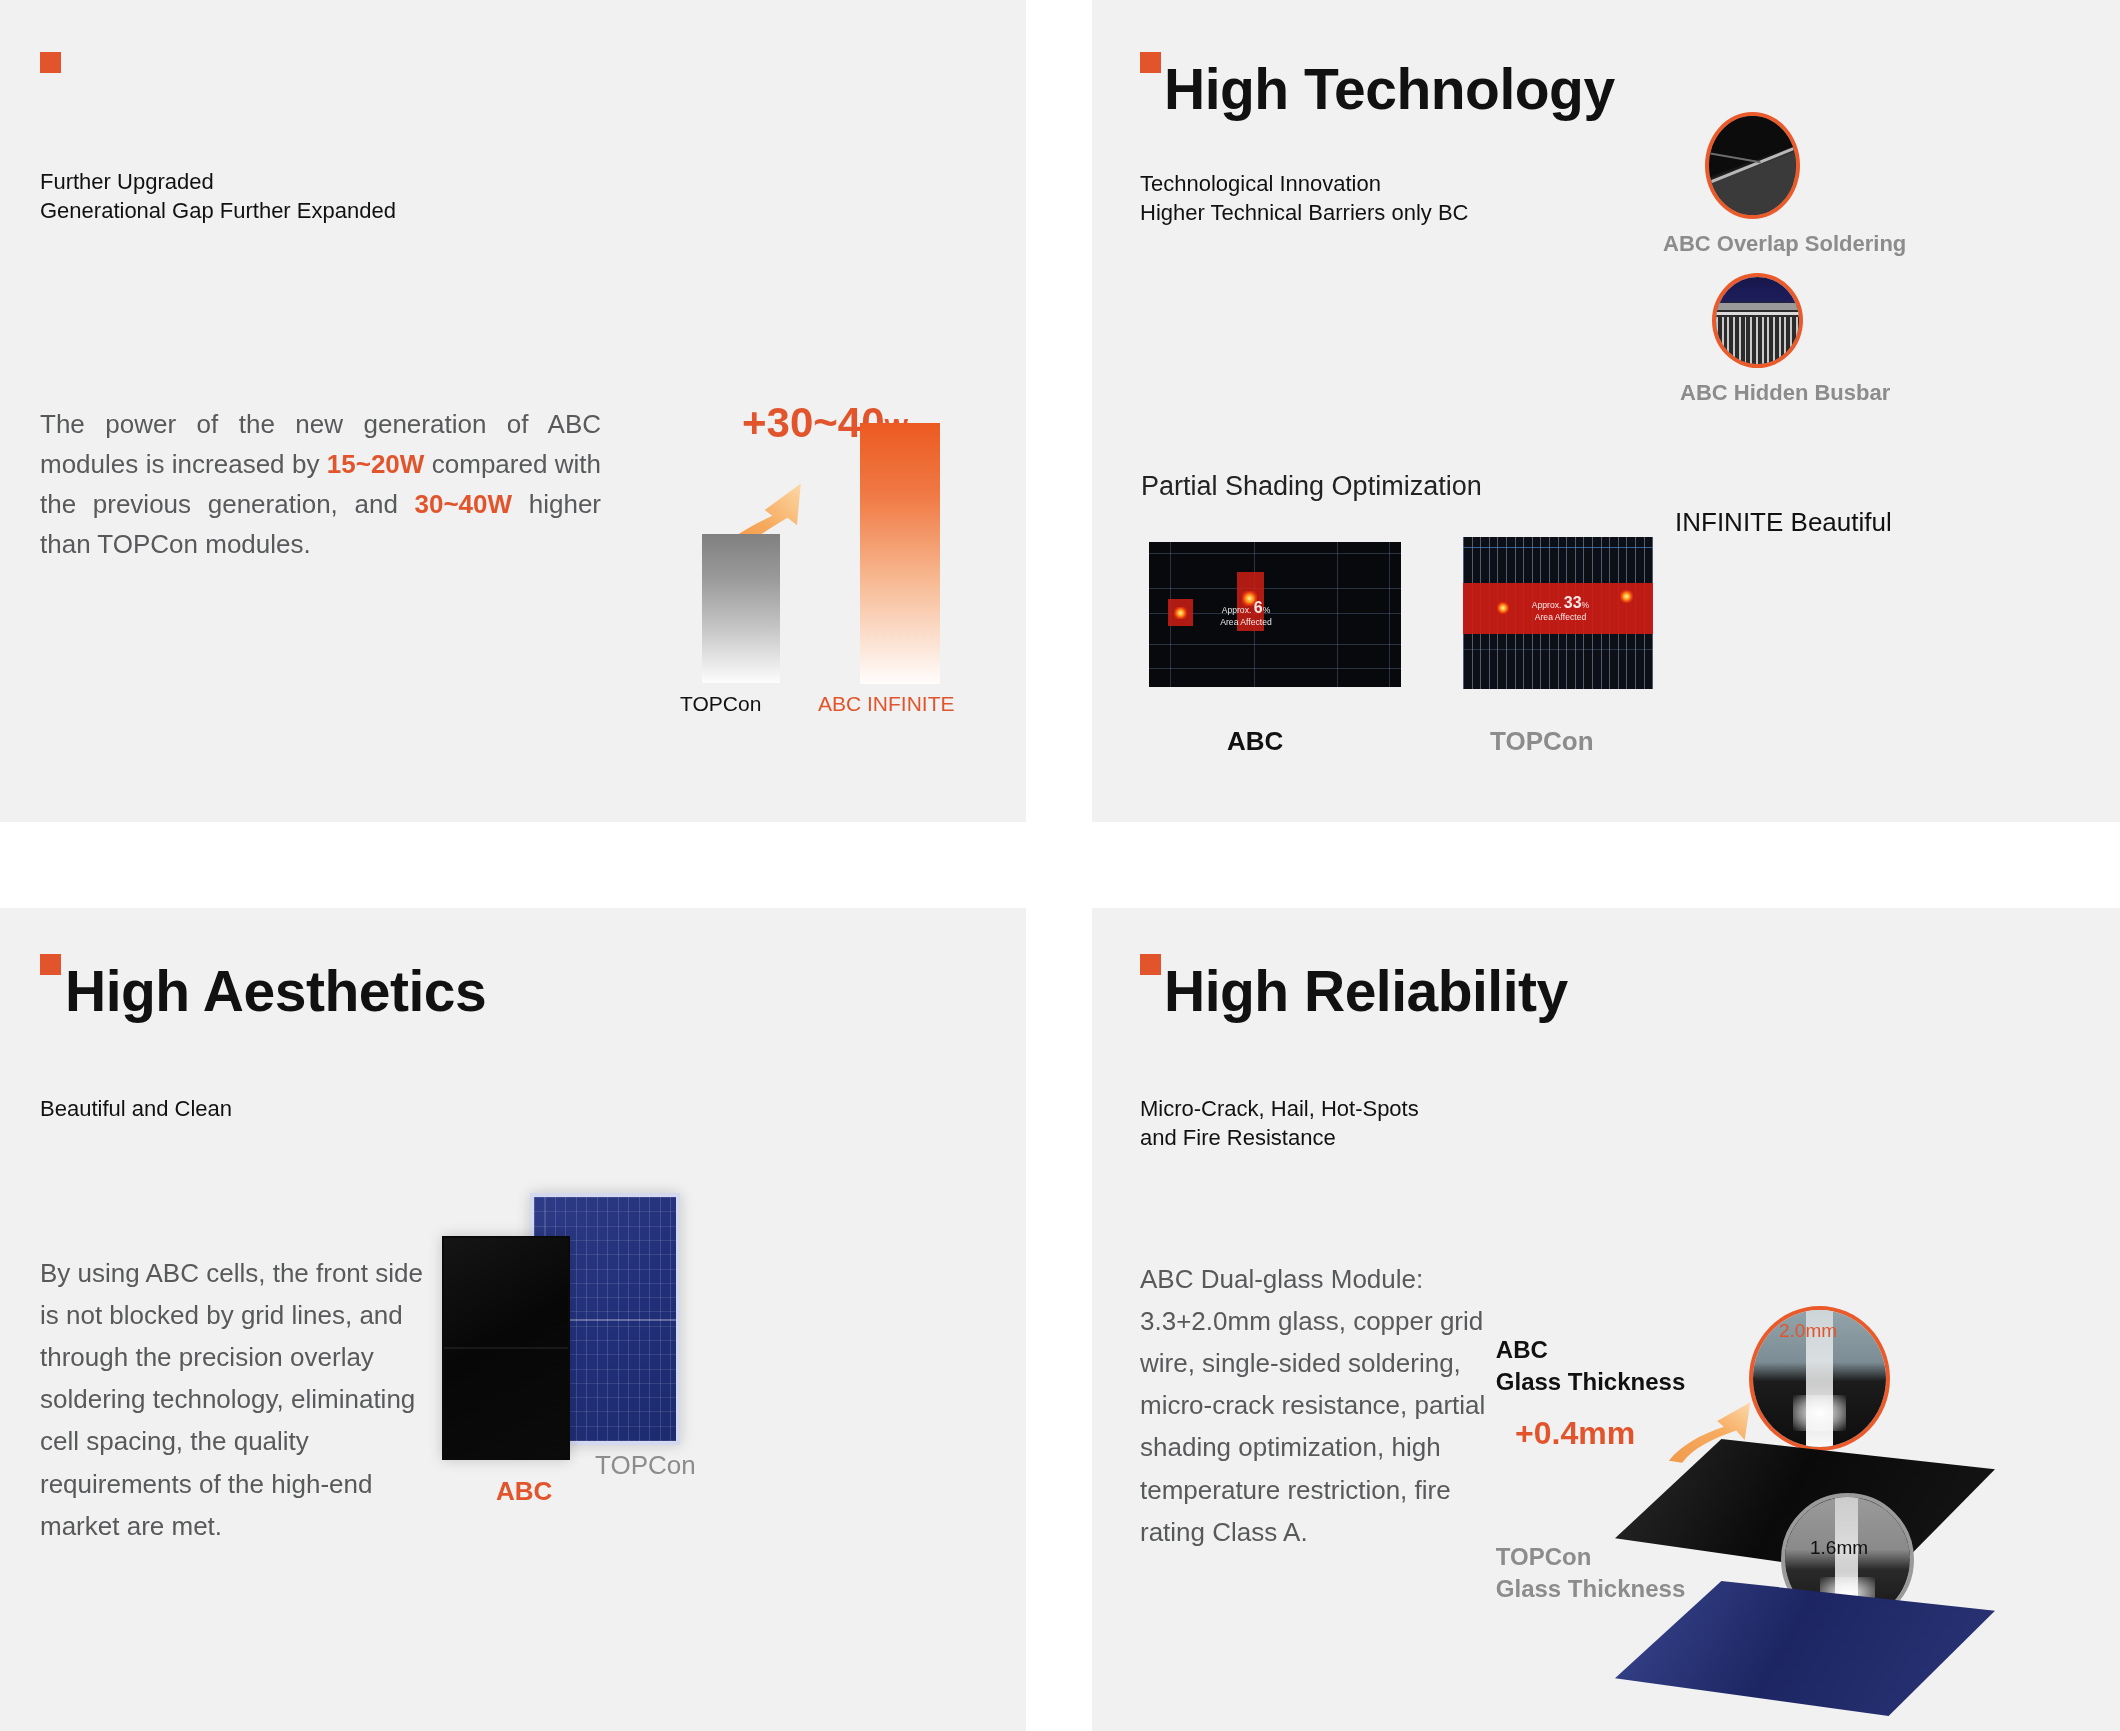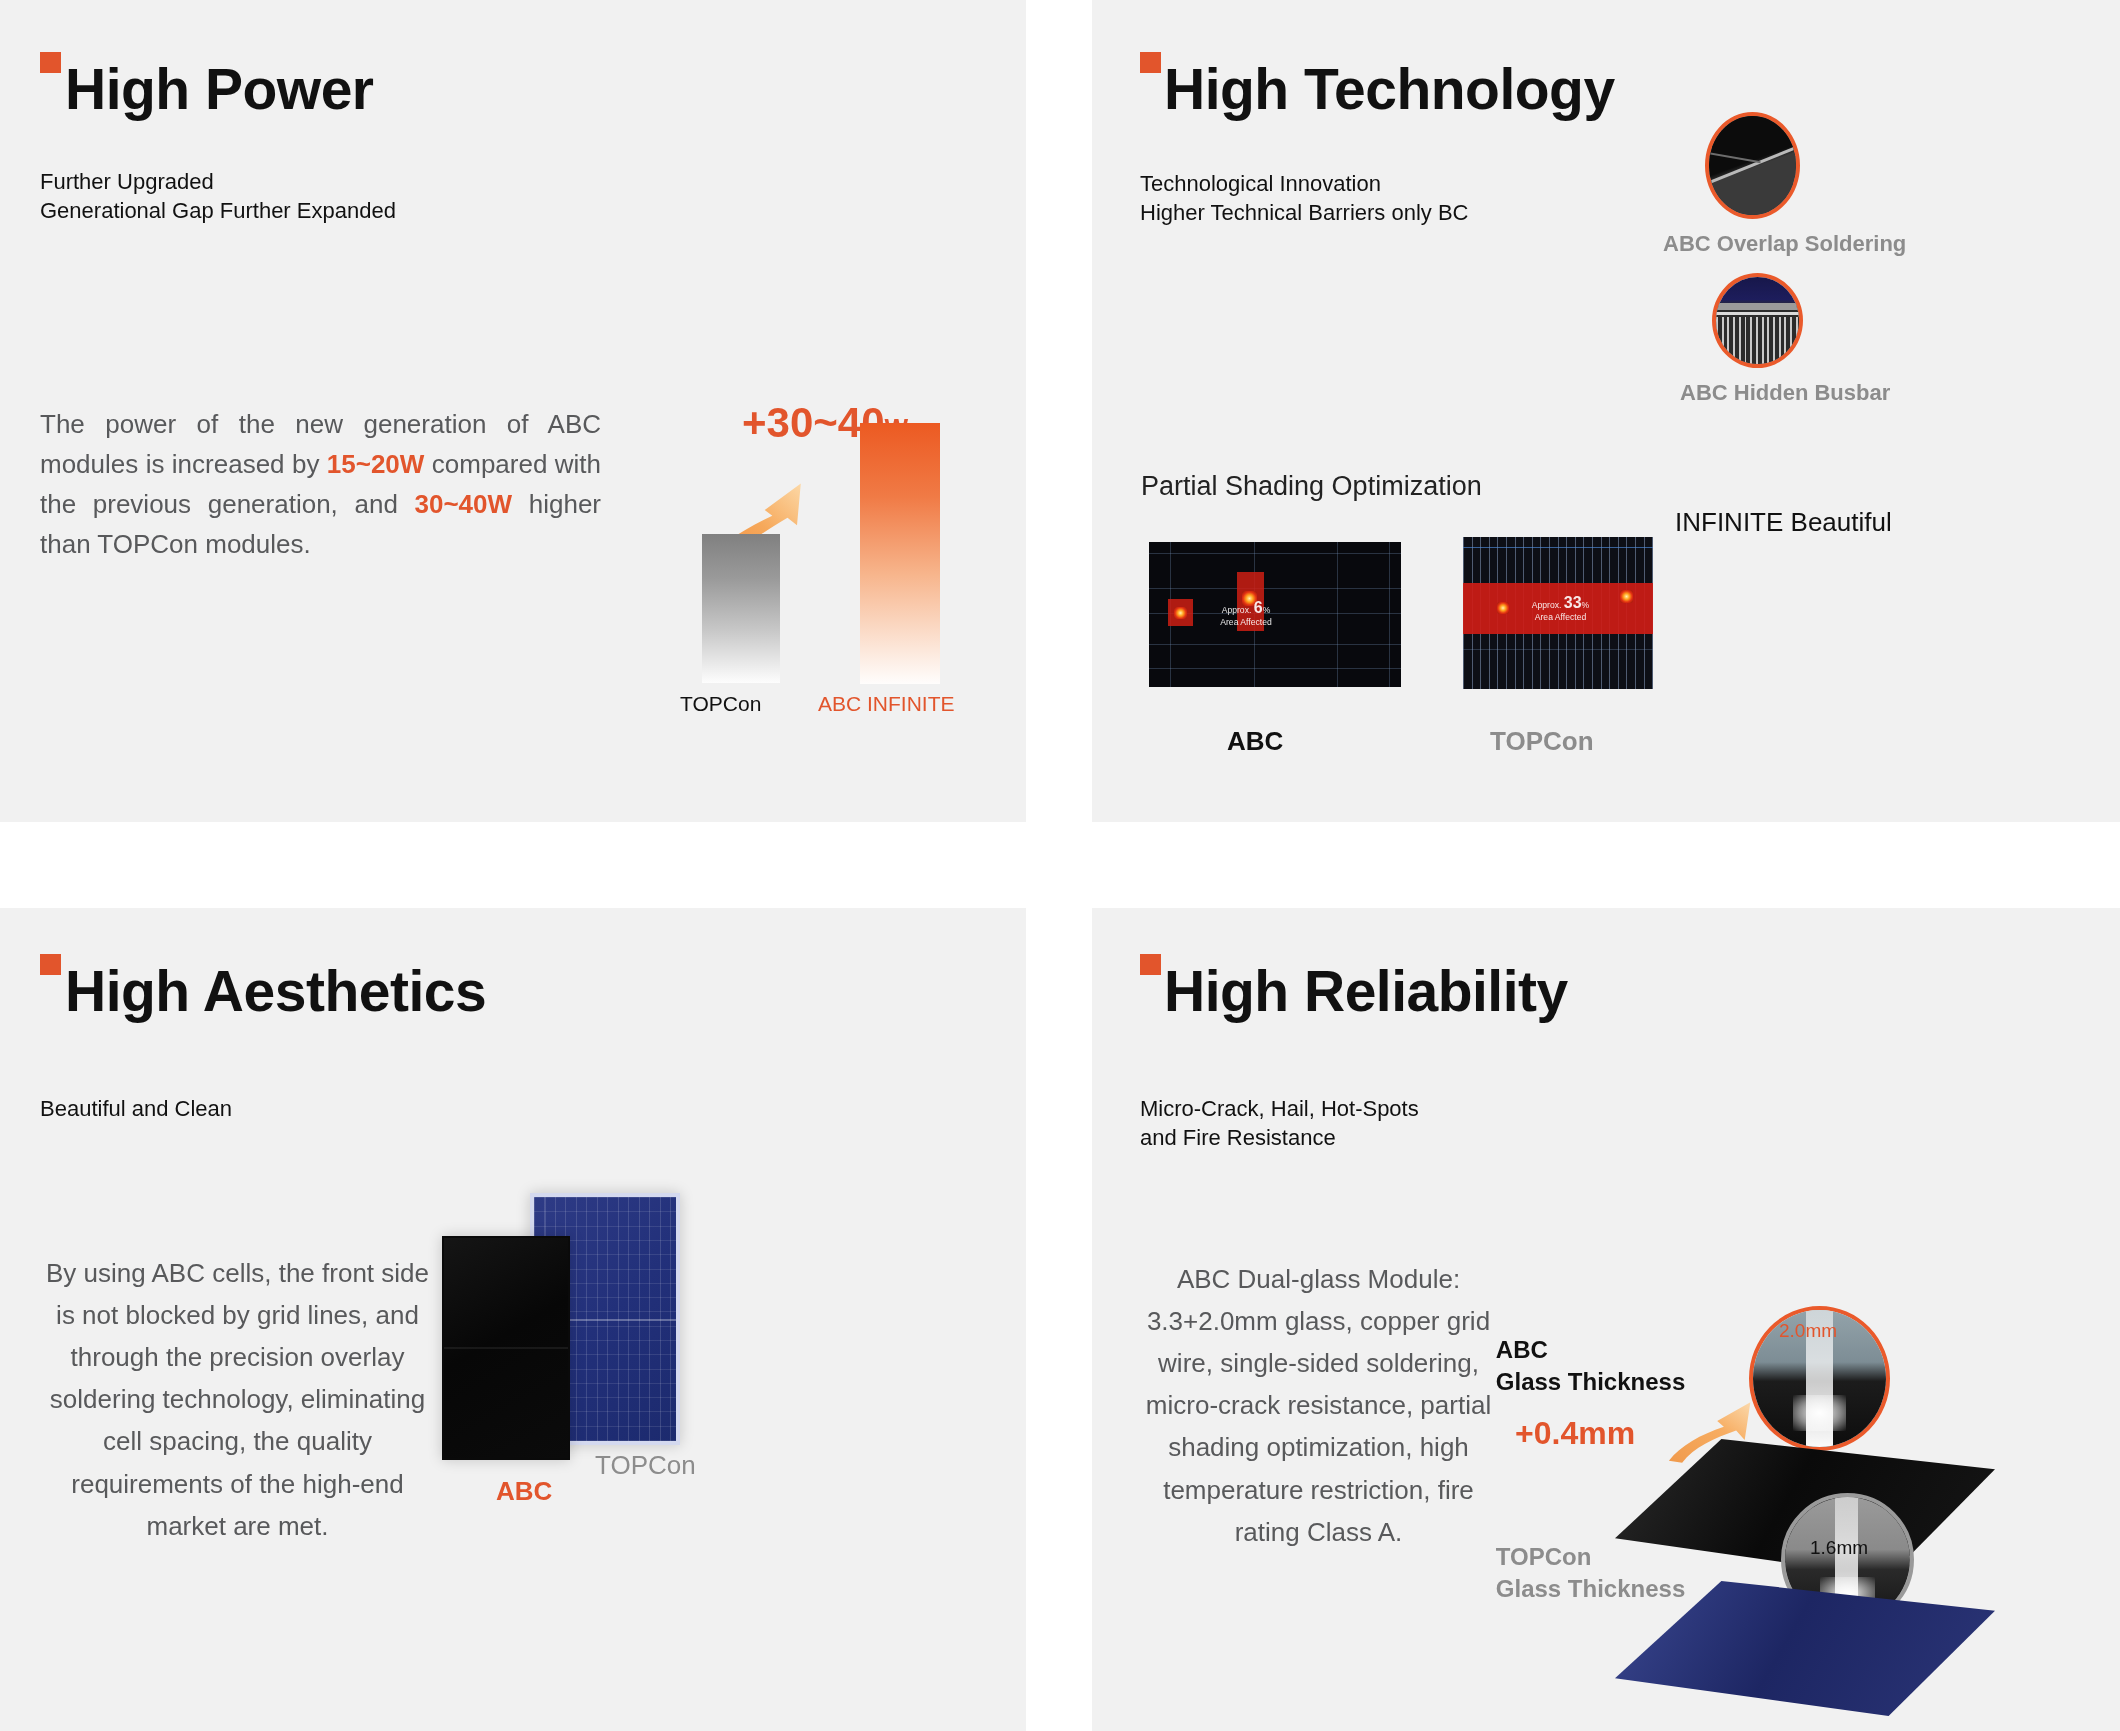--- a/index.html
+++ b/index.html
@@ -45,21 +45,20 @@
     font-weight: normal;
     color: #111111;
     line-height: 1.32;
     white-space: pre-line;
   }
   .body-text {
     position: absolute;
     font-size: 26px;
     color: #58595b;
     line-height: 1.54;
-    text-align: center;
   }
   .body-text .hl {
     color: #e2552c;
     font-weight: bold;
   }
   .lbl { position: absolute; white-space: nowrap; }
 
   
   .chart { position: absolute; }
   .bar { position: absolute; }
@@ -167,21 +166,20 @@
   .plus-lbl { position: absolute; font-size: 32px; font-weight: bold; color: #e2552c; white-space: nowrap; }
   .mm-txt { position: absolute; font-size: 19px; white-space: nowrap; font-weight: normal; }
 </style>
 </head>
 <body>
 
 <div class="grid">
 
   <div class="panel" id="panel-high-power">
     <div class="marker" style="left:40px; top:52px;"></div>
-    <div class="title" style="left:65px; top:61px;">High Power</div>
     <div class="subtitle" style="left:40px; top:167px;">Further Upgraded
 Generational Gap Further Expanded</div>
 
     <div class="body-text" style="left:40px; top:404px; width:561px; text-align:justify;">
       <span>The power of the new generation of ABC modules is increased by </span><span class="hl">15~20W</span><span> compared with the previous generation, and </span><span class="hl">30~40W</span><span> higher than TOPCon modules.</span>
     </div>
 
     <div class="chart" style="left:656px; top:399px; width:314px; height:352px;">
       <div class="delta" style="left:86px; top:0px;">
         <span>+30~40</span><span class="unit">W</span>

